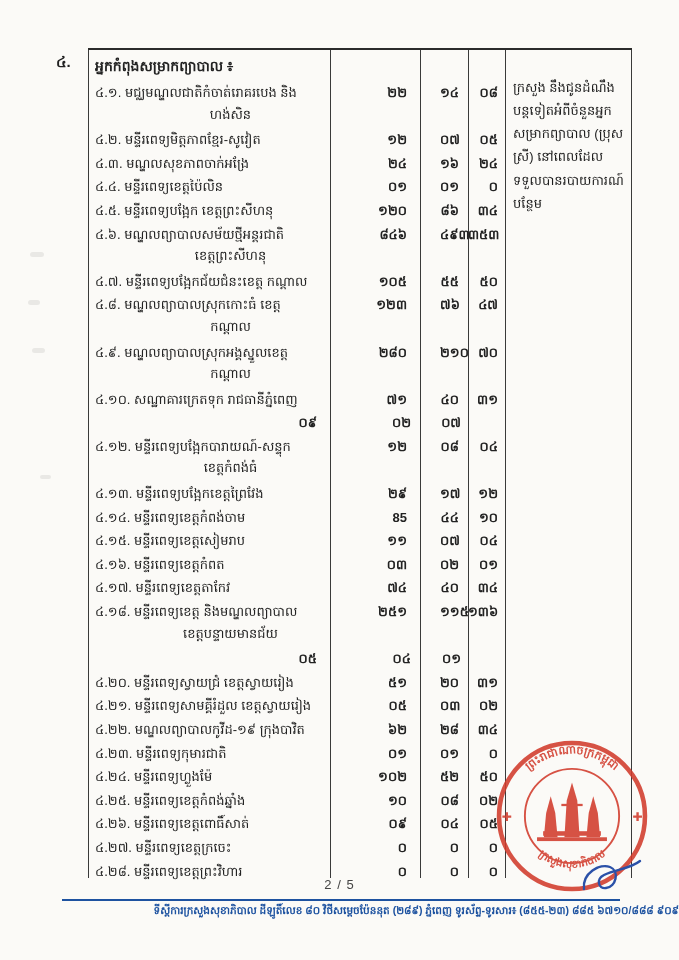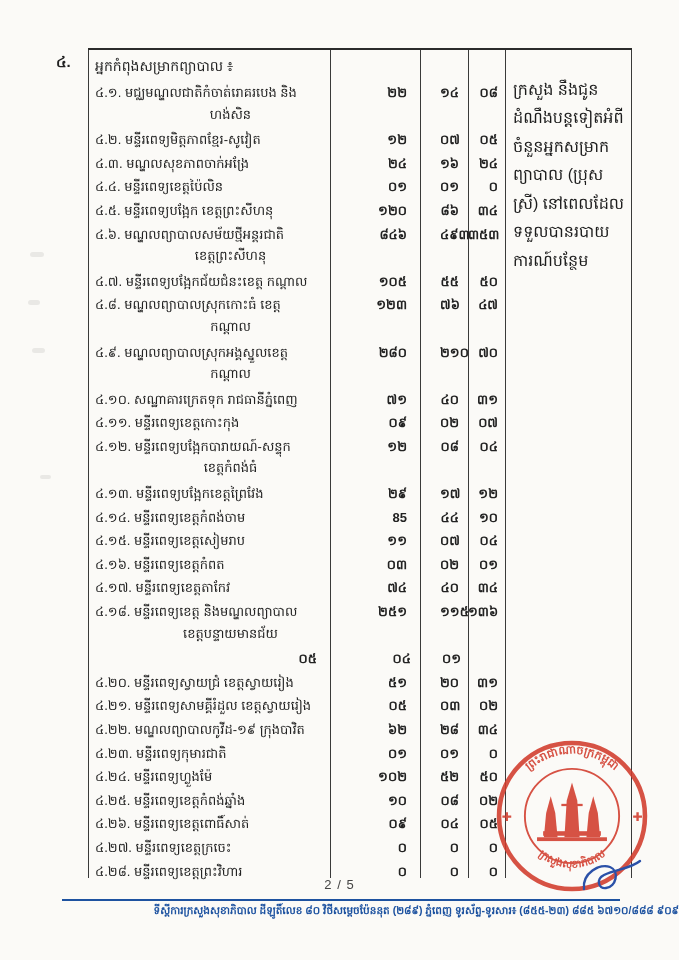--- a/index.html
+++ b/index.html
@@ -14,30 +14,30 @@
   .section-no{position:absolute;left:56px;top:52px;font-size:15px;font-weight:700;}
   .table-wrap{
     position:absolute;left:88px;top:48px;width:544px;height:830px;
     border-top:2px solid #2b2b2b;
   }
   .vline{position:absolute;top:0;bottom:0;width:1px;background:var(--line);}
   .rows{position:absolute;left:0;top:0;width:417px;}
   .t-row{display:grid;grid-template-columns:242px 90px 48px 37px;min-height:23.6px;align-items:start;}
   .t-row.double{min-height:47.2px;}
   .t-row.hdr{min-height:30px;padding-top:4px;}
-  .t-row.hdr .lbl{font-weight:400;font-size:14px;}
+  .t-row.hdr .lbl{font-weight:700;font-size:14px;}
   .lbl{padding:2px 4px 0 7px;font-size:13px;line-height:21.5px;}
   .lbl .l2{padding-left:40px;display:block;text-align:center;}
   .num{font-size:13px;font-weight:700;text-align:right;padding-top:2px;line-height:21.5px;}
   .num.c1{padding-right:13px;}
   .num.c2{padding-right:9px;margin-left:20px;}
   .num.c3{padding-right:7px;}
   .side-note{
     position:absolute;left:425px;top:26px;width:113px;
-    font-size:16px;line-height:1.78;color:#1c1c1c;
+    font-size:13px;line-height:1.78;color:#1c1c1c;
   }
   .page-num{position:absolute;left:0;top:877px;width:679px;text-align:center;font-size:13px;color:#444;letter-spacing:1px;}
   .footer-rule{position:absolute;left:62px;top:899px;width:558px;height:2px;background:var(--blue);}
   .footer-text{
     position:absolute;left:0;top:904px;width:679px;text-align:right;
     font-size:10.5px;font-weight:700;color:var(--blue);
   }
   .stamp{position:absolute;left:496px;top:740px;width:152px;height:152px;opacity:.88;}
   .signature{position:absolute;left:578px;top:855px;width:66px;height:50px;}
   .smudge{position:absolute;background:rgba(0,0,0,.07);border-radius:3px;}
@@ -119,21 +119,20 @@
         <div class="num c2">២១០</div>
         <div class="num c3">៧០</div>
       </div>
       <div class="t-row">
         <div class="lbl">៤.១០. សណ្ឋាគារក្រេតទុក រាជធានីភ្នំពេញ</div>
         <div class="num c1">៧១</div>
         <div class="num c2">៤០</div>
         <div class="num c3">៣១</div>
       </div>
       <div class="t-row">
-        <div class="lbl">៤.១១. មន្ទីរពេទ្យខេត្តកោះកុង</div>
         <div class="num c1">០៩</div>
         <div class="num c2">០២</div>
         <div class="num c3">០៧</div>
       </div>
       <div class="t-row double">
         <div class="lbl">៤.១២. មន្ទីរពេទ្យបង្អែកបារាយណ៍-សន្ទុក<span class="l2">ខេត្តកំពង់ធំ</span></div>
         <div class="num c1">១២</div>
         <div class="num c2">០៨</div>
         <div class="num c3">០៤</div>
       </div>

